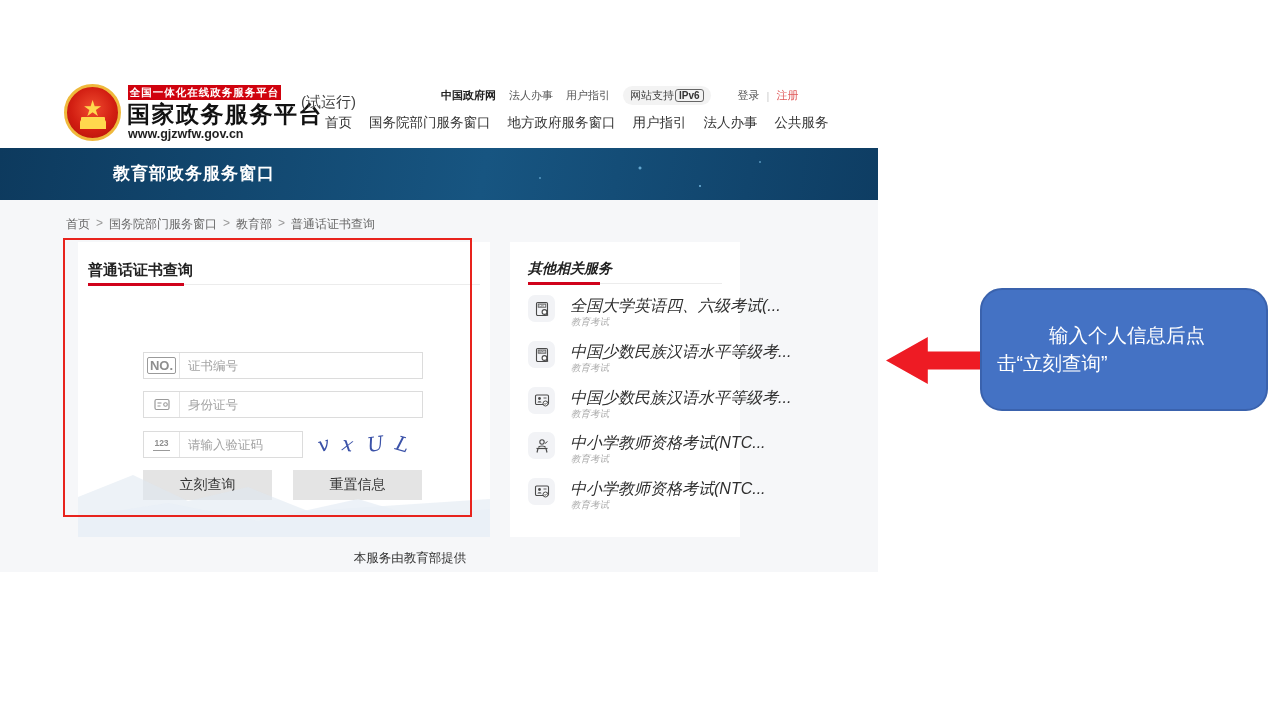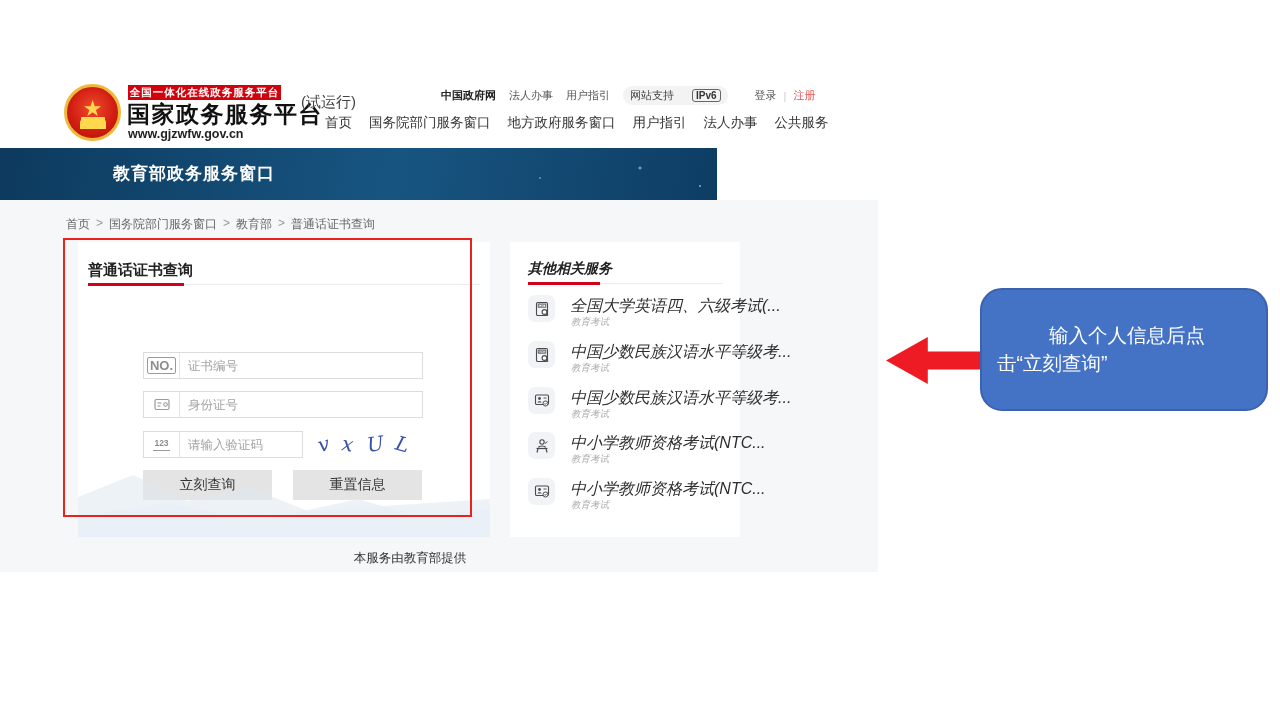--- a/index.html
+++ b/index.html
@@ -21,33 +21,33 @@
   .brand-title { position:absolute; left:127px; top:99px; font-size:23px; font-weight:bold;
     color:#111; letter-spacing:1.5px; white-space:nowrap; }
   .brand-url { position:absolute; left:128px; top:127px; font-size:12.5px; font-weight:bold; color:#222; }
   .brand-trial { position:absolute; left:301px; top:93px; font-size:15px; color:#444; }
 
   .utility { position:absolute; left:441px; top:86px; display:flex; align-items:center;
     gap:13px; font-size:11px; color:#555; white-space:nowrap; }
   .utility .u-bold { font-weight:bold; color:#222; }
   .u-link { cursor:pointer; }
   .ipv6-pill { background:#f3f3f3; border-radius:10px; padding:2px 7px; display:flex;
-    align-items:center; gap:18px; color:#444; }
+    align-items:center; gap:1px; color:#444; }
   .ipv6-box { border:1px solid #666; border-radius:3px; padding:0 3px; font-weight:bold;
     font-size:10px; color:#333; }
   .u-login-wrap { display:flex; gap:7px; margin-left:14px; align-items:center; }
   .u-divider { color:#ccc; }
   .u-register { color:#e05a5a; }
 
   .main-nav { position:absolute; left:325px; top:114px; display:flex; gap:17px;
     font-size:13.5px; color:#333; white-space:nowrap; }
   .main-nav span { cursor:pointer; }
 
   
-  .dept-banner { position:absolute; left:0; top:148px; width:717px; height:52px;
+  .dept-banner { position:absolute; left:0; top:148px; width:878px; height:52px;
     background:
       radial-gradient(3px 3px at 640px 20px, rgba(120,190,230,.8) 0 40%, transparent 60%),
       radial-gradient(2px 2px at 700px 38px, rgba(120,190,230,.7) 0 40%, transparent 60%),
       radial-gradient(2px 2px at 540px 30px, rgba(120,190,230,.5) 0 40%, transparent 60%),
       radial-gradient(2px 2px at 760px 14px, rgba(120,190,230,.5) 0 40%, transparent 60%),
       linear-gradient(100deg, #0d3a5e 0%, #175581 55%, #0e3d63 100%); }
   .dept-banner-title { position:absolute; left:113px; top:0; height:52px; line-height:52px;
     color:#fff; font-size:17px; font-weight:bold; letter-spacing:1px; }
 
   

